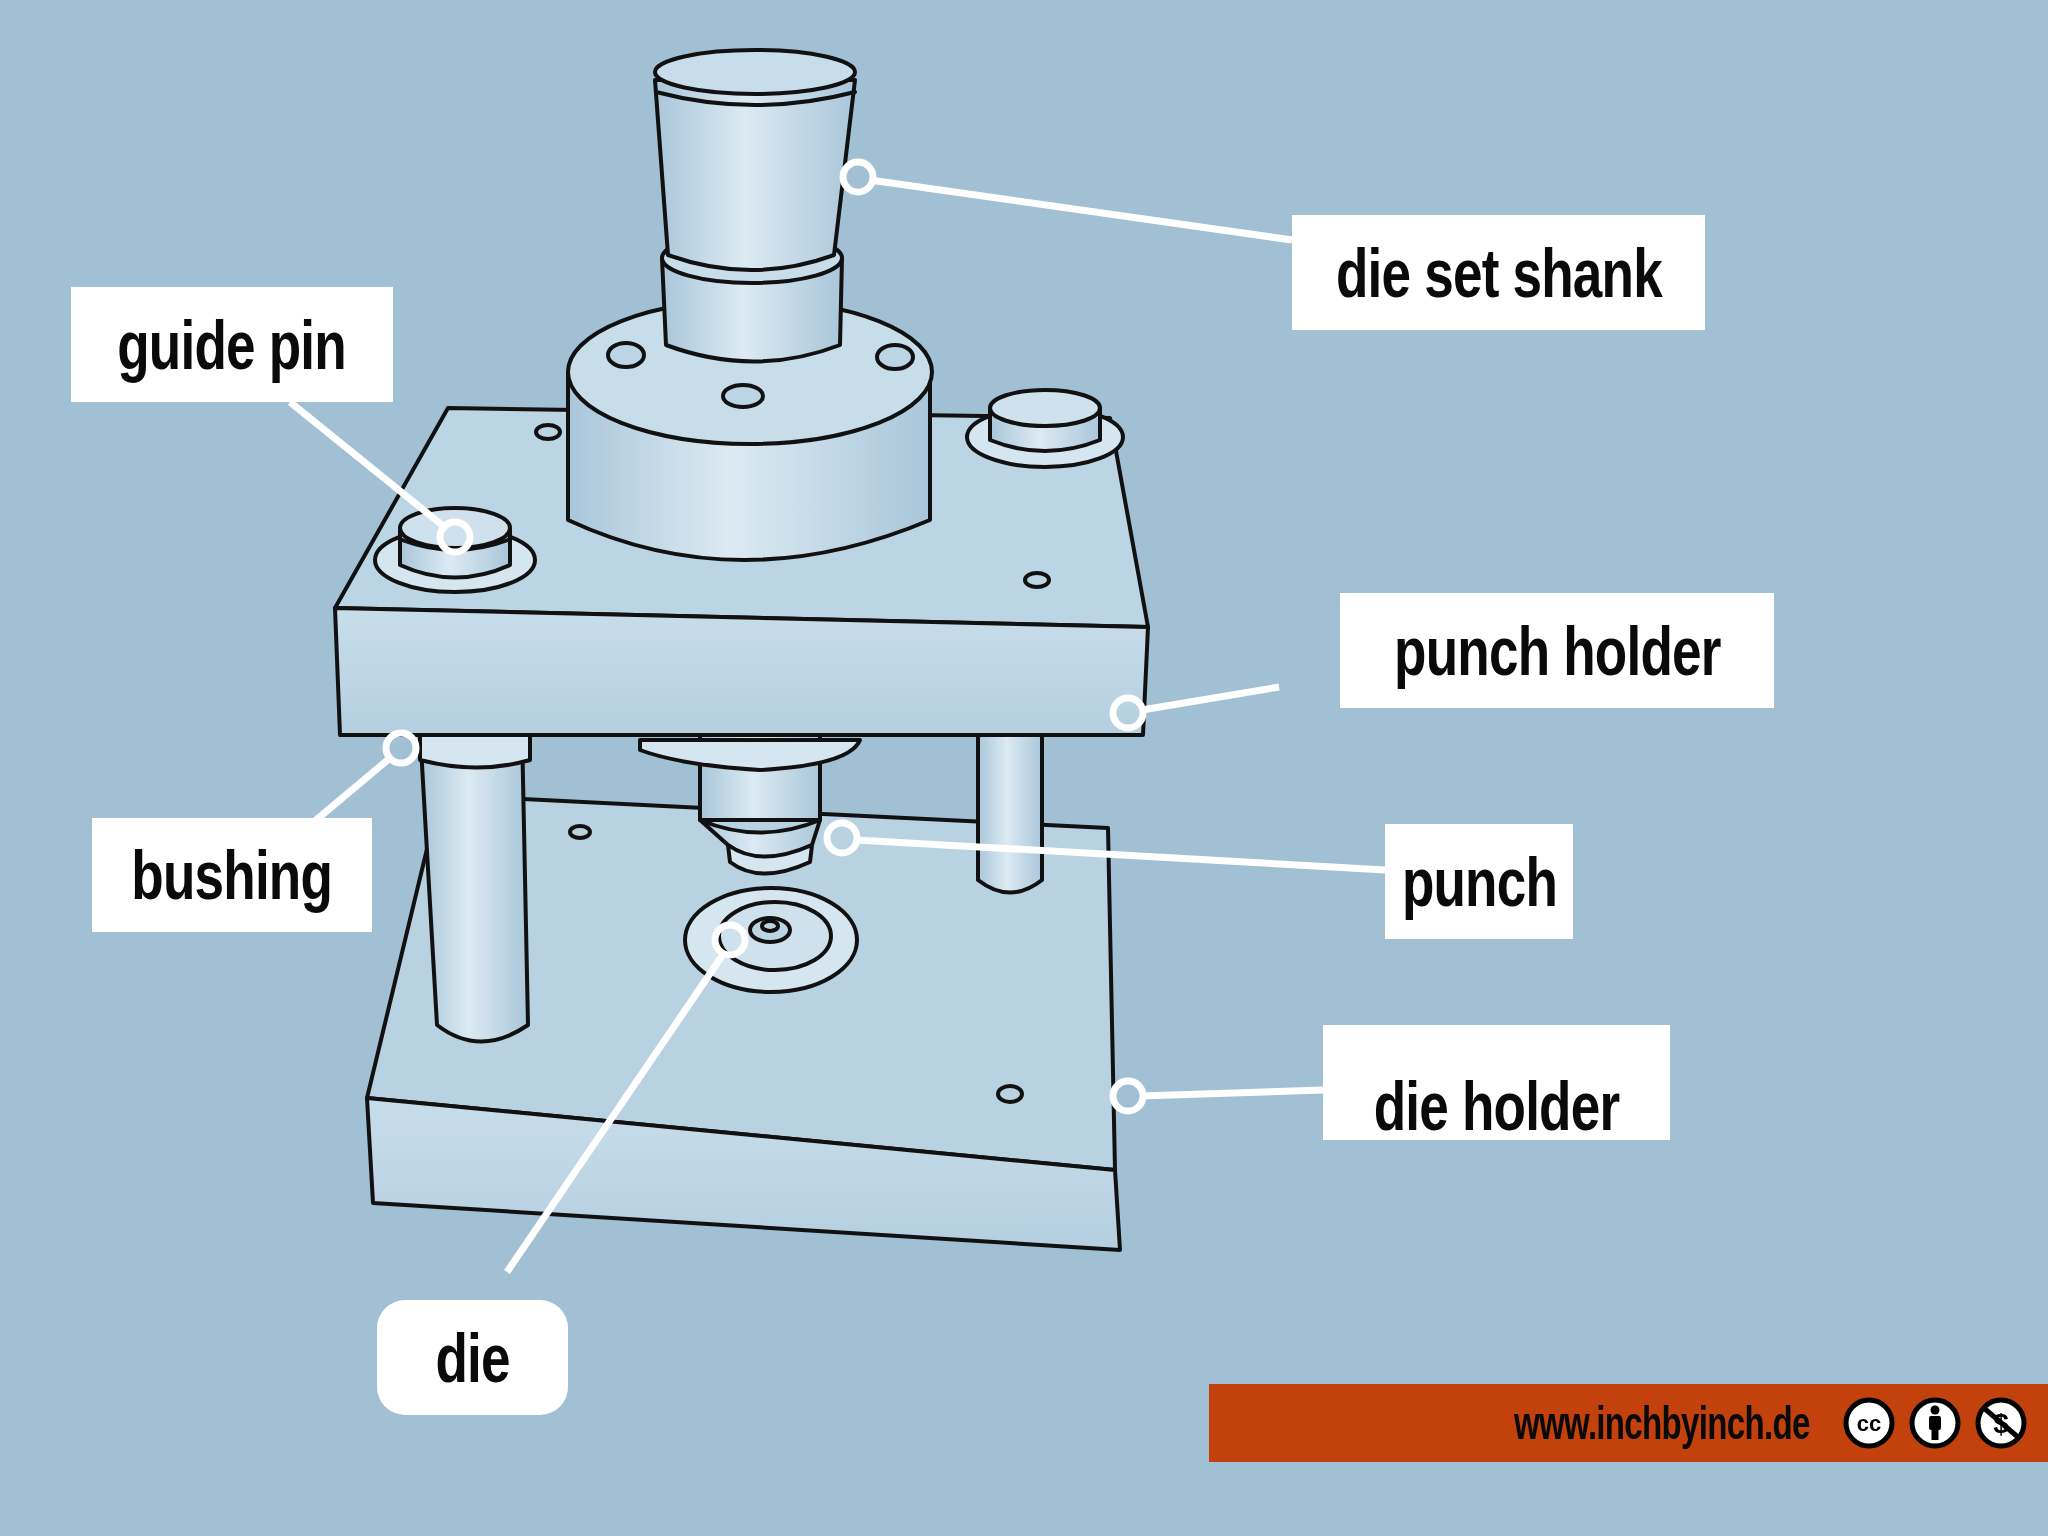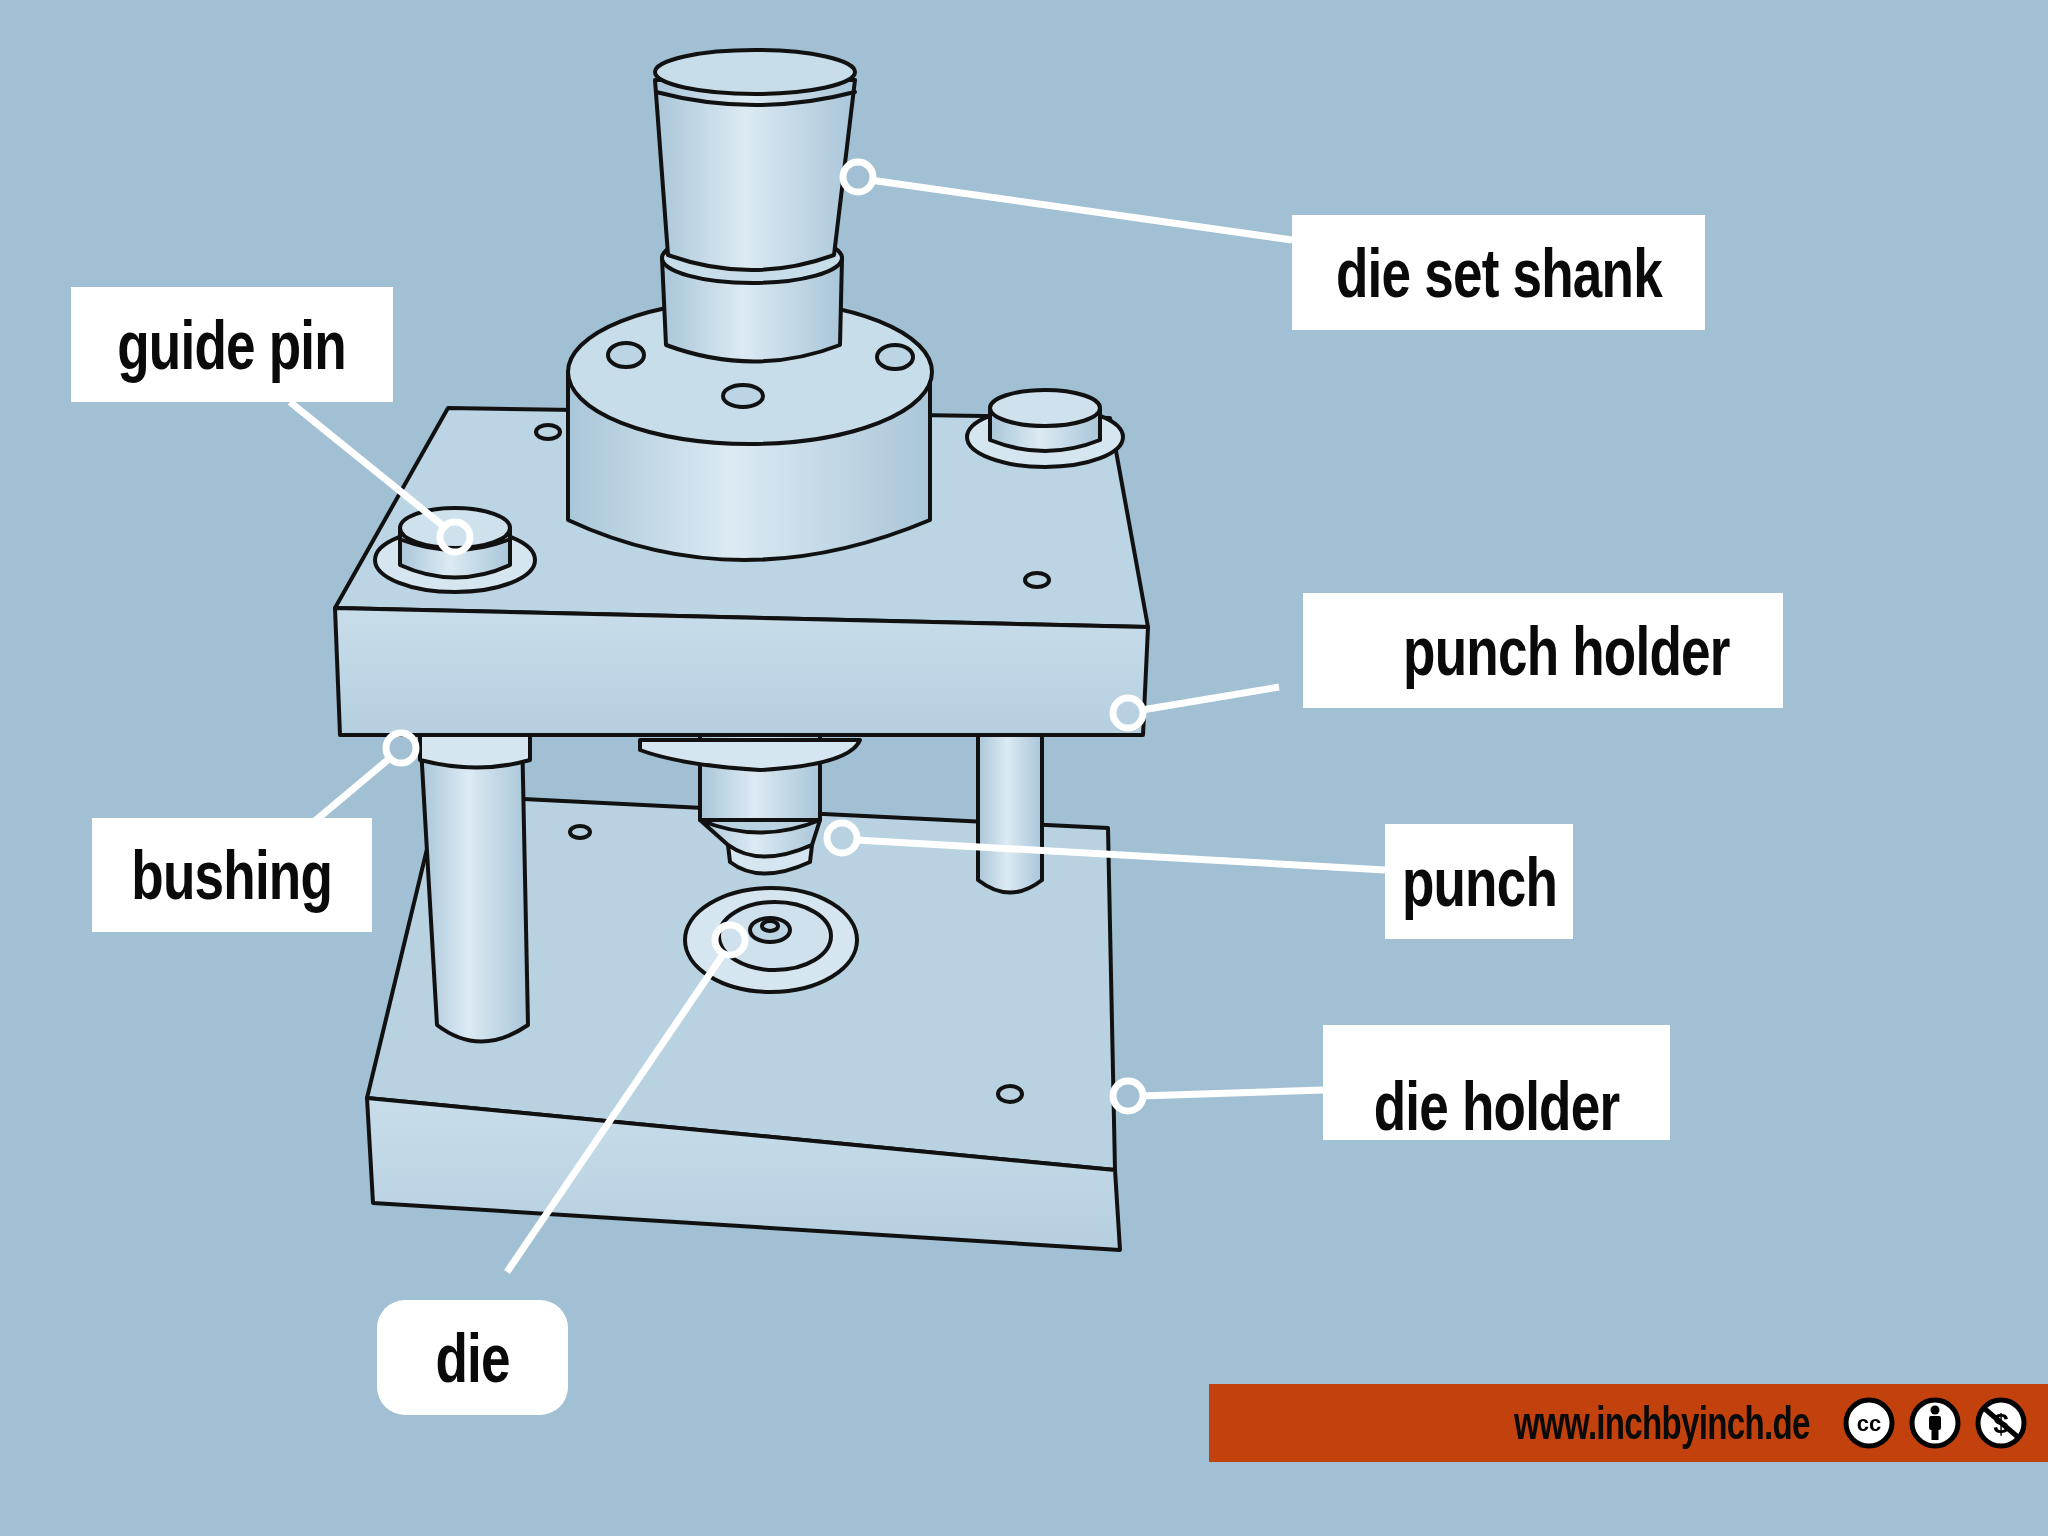--- a/index.html
+++ b/index.html
@@ -146,21 +146,21 @@
       <circle cx="730" cy="940" r="15"></circle>
     </g>
   </svg>
 
   <div class="label" style="left:1292px; top:215px; width:413px; height:115px;">
     <span>die set shank</span>
   </div>
   <div class="label" style="left:71px; top:287px; width:322px; height:115px;justify-content:center;">
     <span>guide pin</span>
   </div>
-  <div class="label" style="left:1303px; top:593px; width:434px; height:115px;padding-left:46px;">
+  <div class="label" style="left:1340px; top:593px; width:434px; height:115px;">
     <span>punch holder</span>
   </div>
   <div class="label" style="left:92px; top:818px; width:280px; height:114px;">
     <span>bushing</span>
   </div>
   <div class="label" style="left:1385px; top:824px; width:188px; height:115px;">
     <span>punch</span>
   </div>
   <div class="label" style="left:1323px; top:1025px; width:347px; height:115px;align-items:flex-end;">
     <span>die holder</span>

